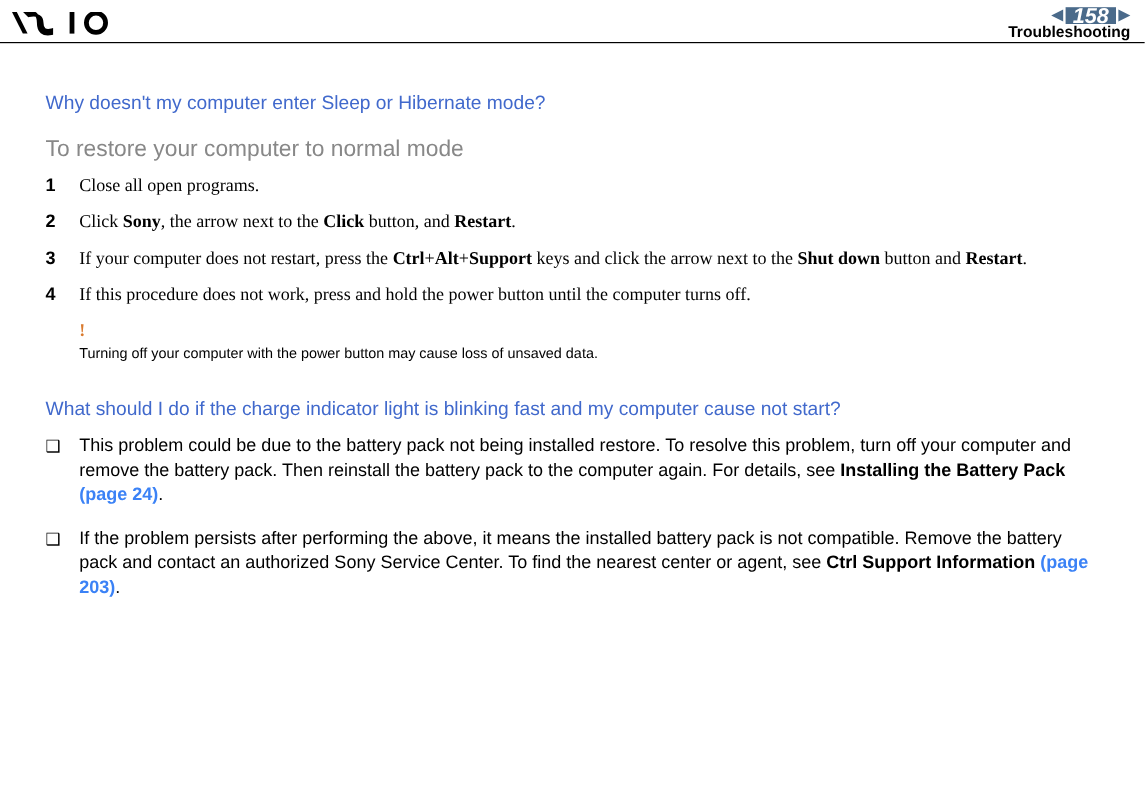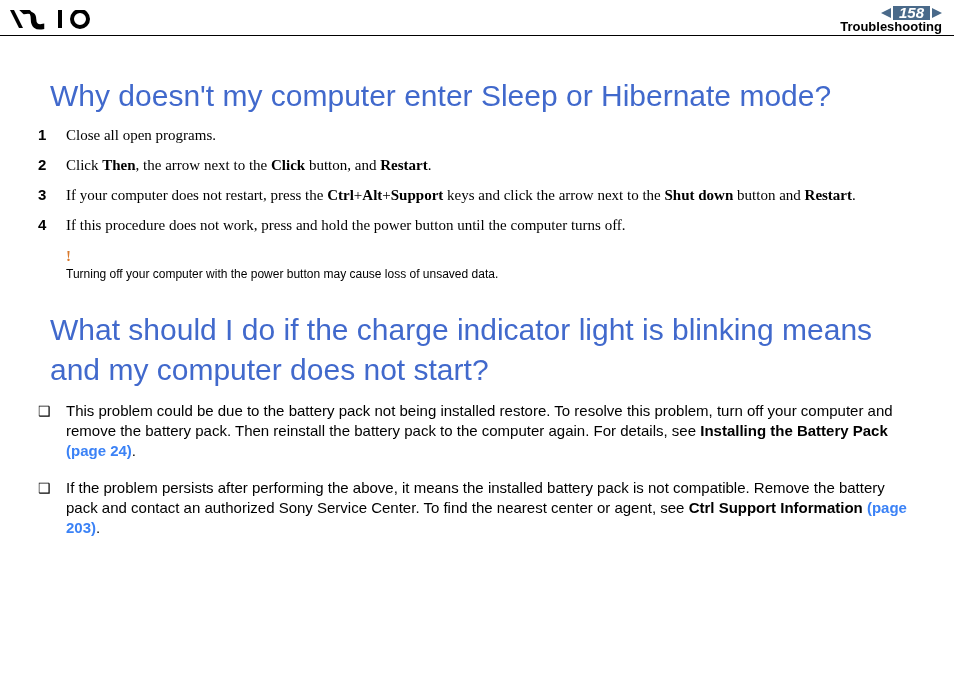--- a/index.html
+++ b/index.html
@@ -49,31 +49,31 @@
     border-top: 5px solid transparent;
     border-bottom: 5px solid transparent;
   }
   .tri-left { border-right: 10px solid #4a6a8a; }
   .tri-right { border-left: 10px solid #4a6a8a; }
   .page-num {
     background: #4a6a8a;
     color: #fff;
     font-style: italic;
     padding: 0 6px;
-    font-size: 15px;
+    font-size: 18px;
     line-height: 14px;
   }
   .content {
     padding: 18px 34px 0 38px;
   }
   h2.blue {
     color: #4169cc;
     font-weight: normal;
-    font-size: 30px;
-    margin: 28px 0 8px 12px;
+    font-size: 16px;
+    margin: 28px 0 8px 0;
   }
   h2.blue.first { margin-top: 22px; }
   .bodytext {
     font-size: 15px;
     margin: 4px 0 10px 0;
   }
   h3.gray {
     color: #888;
     font-weight: normal;
     font-size: 19px;
@@ -146,44 +146,45 @@
       <div class="page-num">158</div>
       <div class="tri-right"></div>
     </div>
     <div>Troubleshooting</div>
   </div>
 </div>
 
 <div class="content">
 
   <h2 class="blue first">Why doesn't my computer enter Sleep or Hibernate mode?</h2>
+  <h3 class="gray">To restore your computer to normal mode</h3>
 
   <ol class="steps">
     <li>
       <span class="num">1</span>
       <span class="txt">Close all open programs.</span>
     </li>
     <li>
       <span class="num">2</span>
-      <span class="txt"><span>Click </span><b>Then</b><span>, the arrow next to the </span><b>Click</b><span> button, and </span><b>Restart</b><span>.</span></span>
+      <span class="txt"><span>Click </span><b>Sony</b><span>, the arrow next to the </span><b>Click</b><span> button, and </span><b>Restart</b><span>.</span></span>
     </li>
     <li>
       <span class="num">3</span>
       <span class="txt"><span>If your computer does not restart, press the </span><b>Ctrl</b><span>+</span><b>Alt</b><span>+</span><b>Support</b><span> keys and click the arrow next to the </span><b>Shut down</b><span> button and </span><b>Restart</b><span>.</span></span>
     </li>
     <li>
       <span class="num">4</span>
       <span class="txt">If this procedure does not work, press and hold the power button until the computer turns off.</span>
     </li>
   </ol>
 
   <div class="warn-bang">!</div>
   <div class="warn-text">Turning off your computer with the power button may cause loss of unsaved data.</div>
 
-  <h2 class="blue">What should I do if the charge indicator light is blinking means and my computer does not start?</h2>
+  <h2 class="blue">What should I do if the charge indicator light is blinking fast and my computer cause not start?</h2>
 
   <ul class="bullets">
     <li>
       <span class="sq">❑</span>
       <span class="txt"><span>This problem could be due to the battery pack not being installed restore. To resolve this problem, turn off your computer and remove the battery pack. Then reinstall the battery pack to the computer again. For details, see </span><b>Installing the Battery Pack </b><span class="link-ref">(page 24)</span><span>.</span></span>
     </li>
     <li>
       <span class="sq">❑</span>
       <span class="txt"><span>If the problem persists after performing the above, it means the installed battery pack is not compatible. Remove the battery pack and contact an authorized Sony Service Center. To find the nearest center or agent, see </span><b>Ctrl Support Information </b><span class="link-ref">(page 203)</span><span>.</span></span>
     </li>

